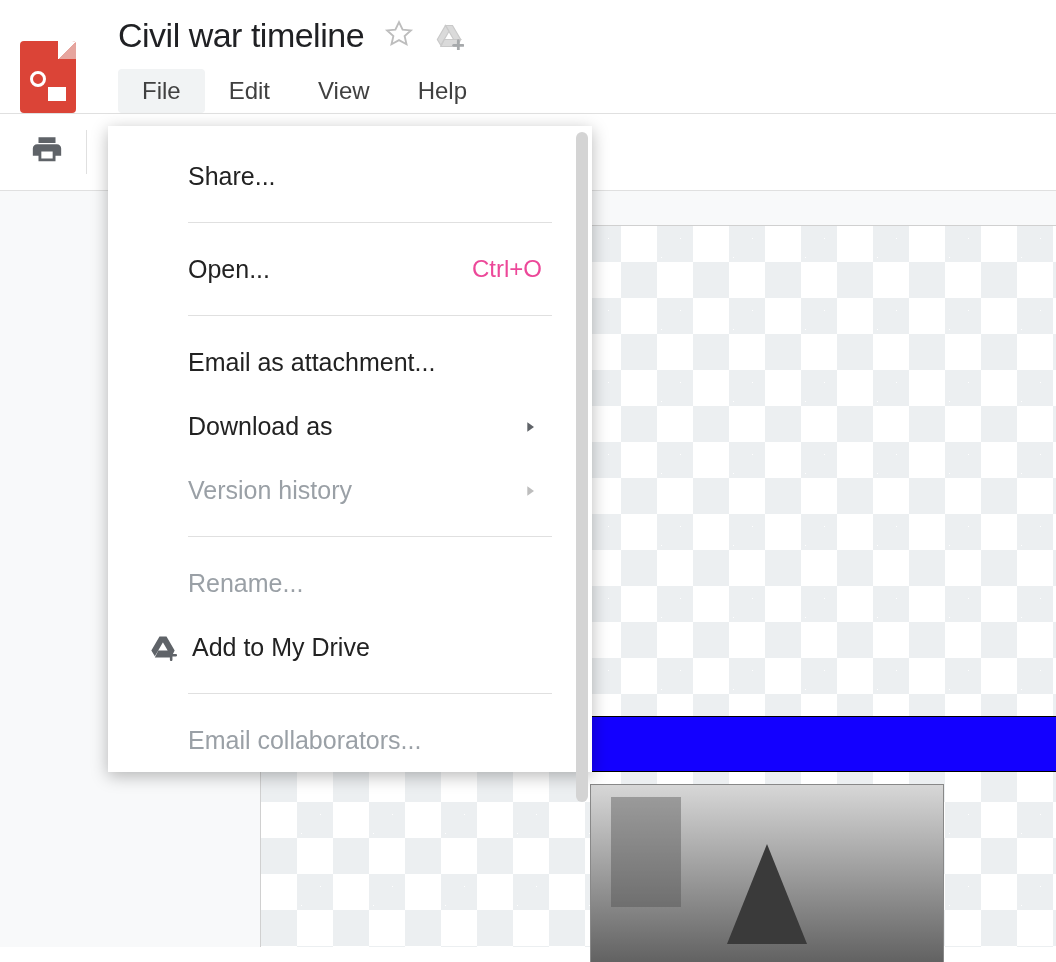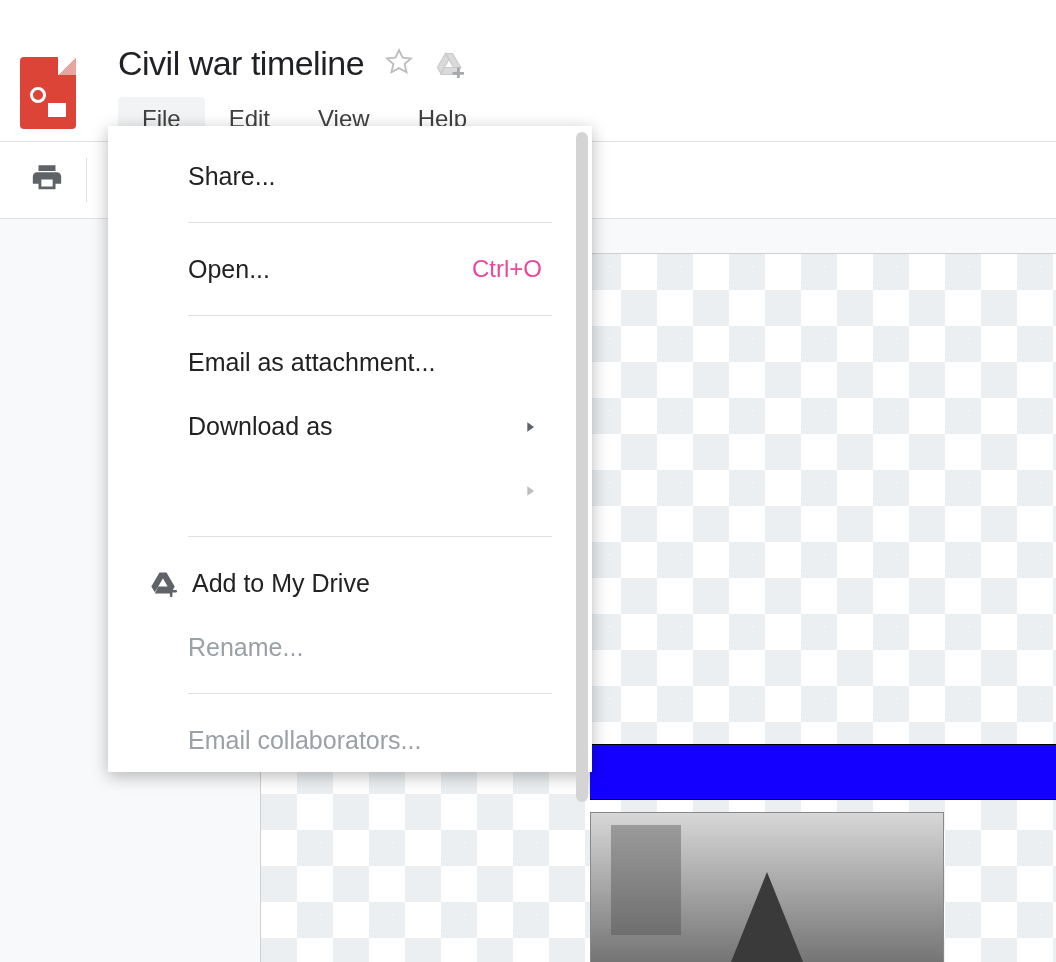--- a/index.html
+++ b/index.html
@@ -1,19 +1,19 @@
 <!DOCTYPE html>
 <html><head>
   <meta charset="utf-8">
   <style>
     * { box-sizing: border-box; margin: 0; padding: 0; }
     html, body { width: 1056px; height: 962px; overflow: hidden; font-family: Arial, Helvetica, sans-serif; background: #fff; color: #202124; }
     
     
-    .header { display: flex; align-items: center; padding: 16px 0 0 20px; margin-top: 28px; }
+    .header { display: flex; align-items: flex-end; padding: 16px 0 0 20px; }
     .app-icon { width: 56px; height: 72px; position: relative; margin-right: 42px; flex-shrink: 0; }
     .app-icon-body { position: absolute; inset: 0; background: #db4437; border-radius: 4px; }
     .app-icon-fold { position: absolute; top: 0; right: 0; width: 18px; height: 18px; background: linear-gradient(135deg, #fff 0 50%, #e6a59e 50% 100%); border-radius: 0 4px 0 0; }
     .app-icon-circle { position: absolute; top: 30px; left: 10px; width: 16px; height: 16px; border: 3px solid #fff; border-radius: 50%; }
     .app-icon-square { position: absolute; bottom: 12px; right: 10px; width: 18px; height: 14px; background: #fff; }
     
     .title-block { display: flex; flex-direction: column; }
     .title-row { display: flex; align-items: center; gap: 20px; }
     .doc-title { font-size: 34px; font-weight: 400; letter-spacing: -0.5px; color: #202124; }
     .star-icon svg { width: 30px; height: 30px; stroke: #bdbdbd; fill: none; stroke-width: 1.5; }
@@ -139,41 +139,42 @@
   </div>
 
   <div class="dd-item indent">
     <span>Download as</span>
     <span class="submenu-arrow"><svg viewBox="0 0 24 24">
           <path d="M8 5l10 7-10 7z"></path>
         </svg></span>
   </div>
 
   <div class="dd-item indent disabled">
+    <span>Version history</span>
     <span class="submenu-arrow"><svg viewBox="0 0 24 24">
           <path d="M8 5l10 7-10 7z"></path>
         </svg></span>
   </div>
   <div class="dd-sep"></div>
+
+  <div class="dd-item indent disabled">
+    <span>Rename...</span>
+  </div>
 
   <div class="dd-item">
     <span class="dd-icon">
       <svg viewBox="0 0 24 24">
           <path fill="#5f6368" d="M9 3h6l7 12h-6zM2 15l7-12 3 5-7 12zM5 21l3-6h14l-3 6z"></path>
           <g stroke="#5f6368" stroke-width="2.2" stroke-linecap="round">
             <line x1="19" y1="15" x2="19" y2="23"></line>
             <line x1="15" y1="19" x2="23" y2="19"></line>
           </g>
         </svg>
     </span>
     <span>Add to My Drive</span>
   </div>
 
-  <div class="dd-item indent disabled">
-    <span>Rename...</span>
-  </div>
-
   <div class="dd-sep"></div>
 
   <div class="dd-item indent disabled">
     <span>Email collaborators...</span>
   </div>
 </div>
 
 </body></html>

